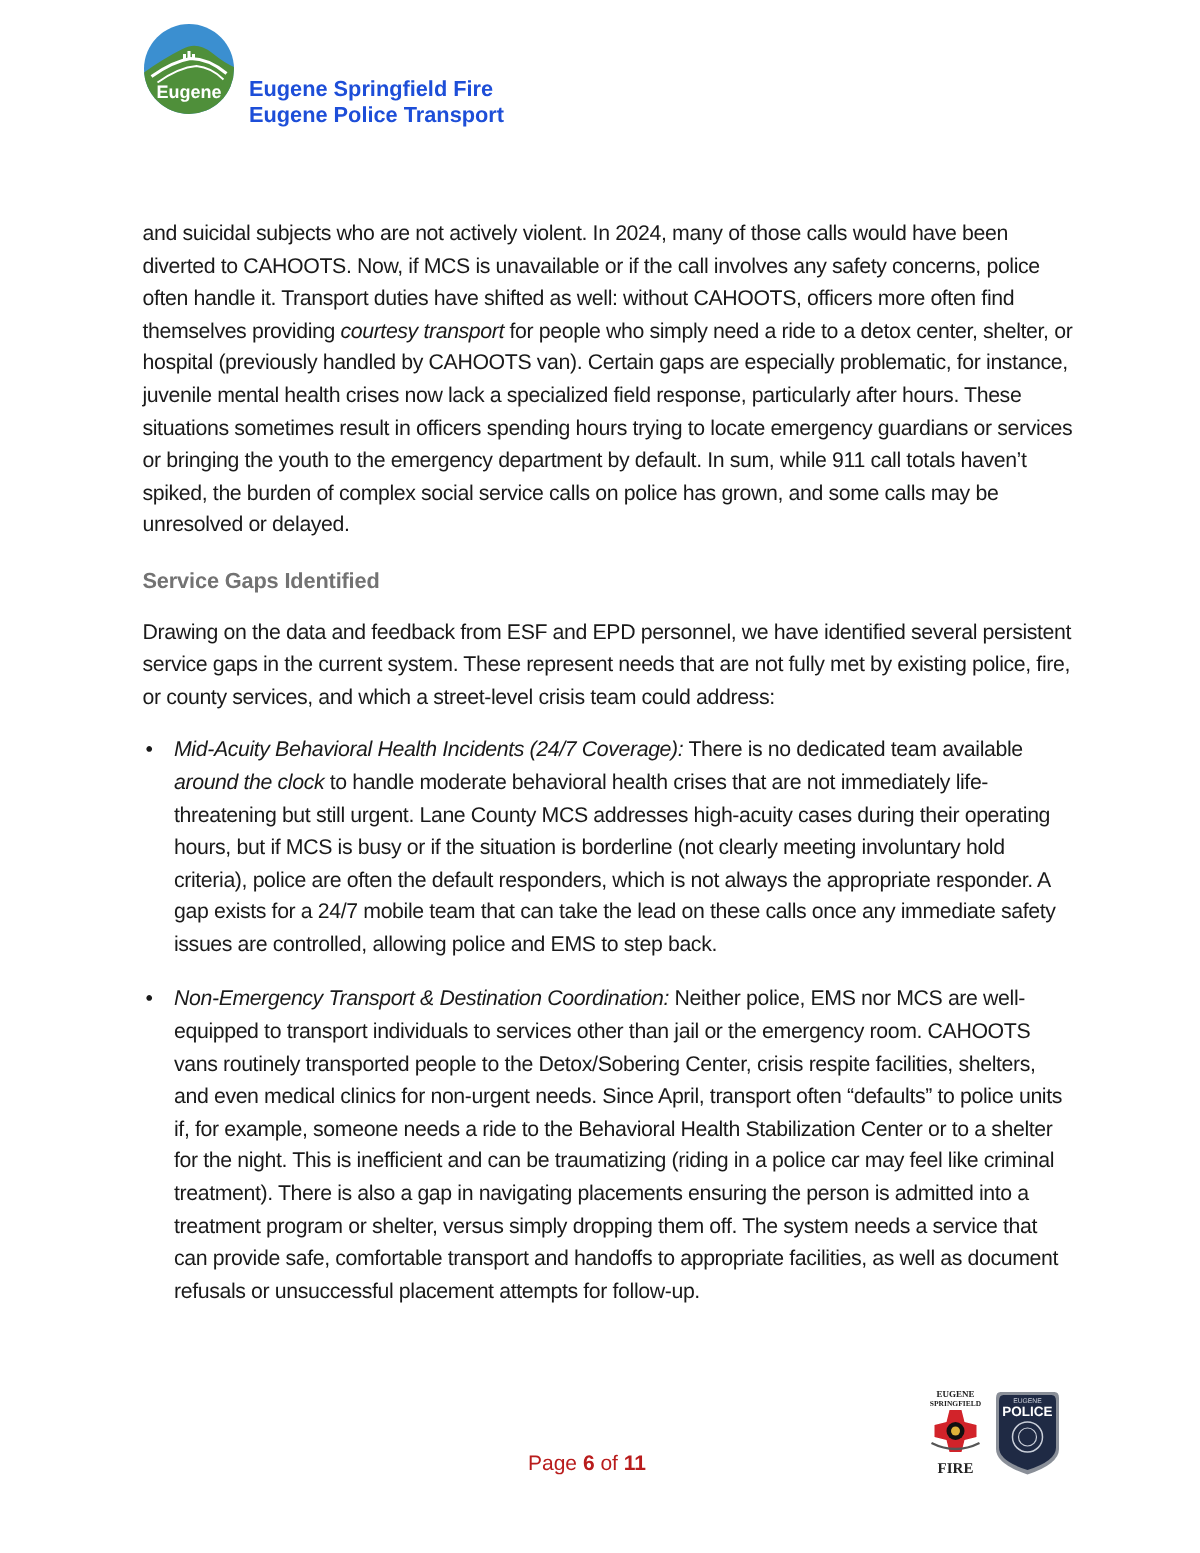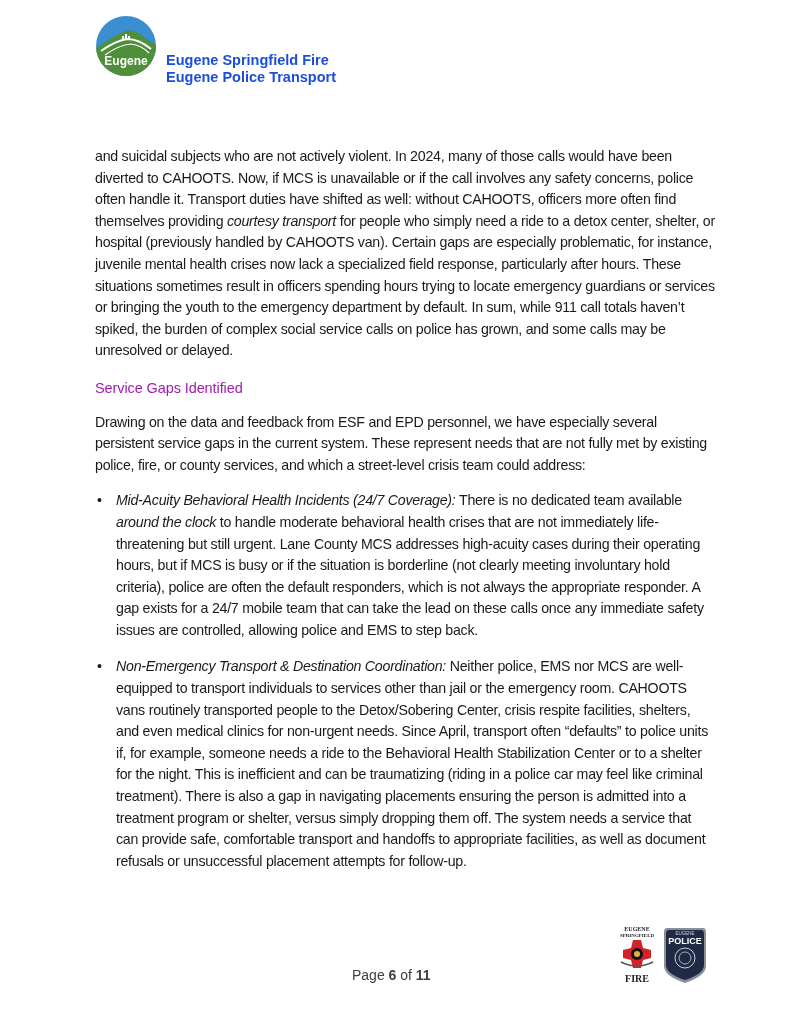--- a/index.html
+++ b/index.html
@@ -6,27 +6,27 @@
     body { width: 800px; height: 1035px; position: relative; overflow: hidden;
            font-family: "Liberation Sans Narrow", "Liberation Sans", sans-serif; color: #111; }
     .header { position: absolute; left: 95px; top: 15px; width: 400px; height: 70px; }
     .logo { position: absolute; left: 0; top: 0; width: 62px; height: 62px; }
     .org { position: absolute; left: 71px; top: 37px; font-family: "Liberation Sans", sans-serif;
            font-weight: bold; font-size: 14.5px; line-height: 17px; color: #1d4ed8; }
     .content { position: absolute; left: 95px; top: 146px; width: 620px;
                font-family: "Liberation Sans", sans-serif; font-size: 14.2px; line-height: 21.6px;
                letter-spacing: -0.25px; color: #1a1a1a; }
     .content p { margin: 0; }
-    .content h2 { font-size: 14.5px; font-weight: normal; margin: 16px 0 12px 0; letter-spacing: -0.1px; color: #a21caf; }
+    .content h2 { font-size: 14.5px; font-weight: bold; margin: 16px 0 12px 0; letter-spacing: -0.1px; color: #737373; }
     ul.bullets { list-style: none; margin: 14px 0 0 0; padding: 0; }
     ul.bullets li { position: relative; padding-left: 21px; margin-bottom: 15px; }
     ul.bullets li .dot { position: absolute; left: 2px; top: 0; }
     em { font-style: italic; }
     .footer-page { position: absolute; left: 352px; top: 967px; font-family: "Liberation Sans", sans-serif;
-                   font-size: 14px; color: #404040; }
+                   font-size: 14px; color: #b91c1c; }
     .footer-page b { font-weight: bold; }
     .footer-logos { position: absolute; left: 615px; top: 924px; width: 100px; height: 62px; }
     .fire-logo { position: absolute; left: 0; top: 0; width: 44px; height: 62px; }
     .police-logo { position: absolute; left: 48px; top: 2px; width: 44px; height: 58px; }
   </style>
 </head>
 <body>
 
 <div class="header">
   <svg class="logo" viewBox="0 0 62 62">
@@ -50,21 +50,21 @@
     <div>Eugene Springfield Fire</div>
     <div>Eugene Police Transport</div>
   </div>
 </div>
 
 <div class="content">
   <p><span>and suicidal subjects who are not actively violent. In 2024, many of those calls would have been diverted to CAHOOTS. Now, if MCS is unavailable or if the call involves any safety concerns,  police often handle it. Transport duties have shifted as well: without CAHOOTS, officers more often find themselves providing </span><em>courtesy transport</em><span> for people who simply need a ride to a detox center, shelter, or hospital (previously handled by CAHOOTS van). Certain gaps are especially problematic, for instance, juvenile mental health crises now lack a specialized field response, particularly after hours. These situations sometimes result in officers spending hours trying to locate emergency guardians or services or bringing the youth to the emergency department by default. In sum, while 911 call totals haven’t spiked, the burden of complex social service calls on police has grown, and some calls may be unresolved or delayed.</span></p>
 
   <h2>Service Gaps Identified</h2>
 
-  <p>Drawing on the data and feedback from ESF and EPD personnel, we have especially several persistent service  gaps in the current system. These represent  needs that are not fully met by existing police, fire, or county services, and which a street-level crisis team could address:</p>
+  <p>Drawing on the data and feedback from ESF and EPD personnel, we have identified several persistent service  gaps in the current system. These represent  needs that are not fully met by existing police, fire, or county services, and which a street-level crisis team could address:</p>
 
   <ul class="bullets">
     <li>
       <span class="dot">•</span>
       <em>Mid-Acuity Behavioral Health Incidents (24/7 Coverage):</em><span> There is no dedicated team available </span><em>around the clock</em><span> to handle moderate behavioral health crises that are not immediately life-threatening but still urgent. Lane County MCS addresses high-acuity cases during their operating hours, but if MCS is busy or if the situation is borderline (not clearly meeting involuntary hold criteria), police are often the default responders, which is not always the appropriate responder. A gap exists for a 24/7 mobile team that can take the lead on these calls once any immediate safety issues are controlled, allowing police and EMS to step back.</span>
     </li>
     <li>
       <span class="dot">•</span>
       <em>Non-Emergency Transport &amp; Destination Coordination:</em><span> Neither police, EMS nor MCS are well-equipped to transport individuals to services other than jail or the emergency room. CAHOOTS vans routinely transported people to the Detox/Sobering Center, crisis respite facilities, shelters, and even medical clinics for non-urgent needs. Since April, transport often “defaults” to police units if, for example, someone needs a ride to the Behavioral Health Stabilization Center or to a shelter for the night. This is inefficient and can be traumatizing (riding in a police car may feel like criminal treatment). There is also a gap in navigating placements ensuring the person is admitted into a treatment program or shelter, versus simply dropping them off. The system needs a service that can provide safe, comfortable transport and handoffs to appropriate facilities, as well as document refusals or unsuccessful placement attempts for follow-up.</span>
     </li>

